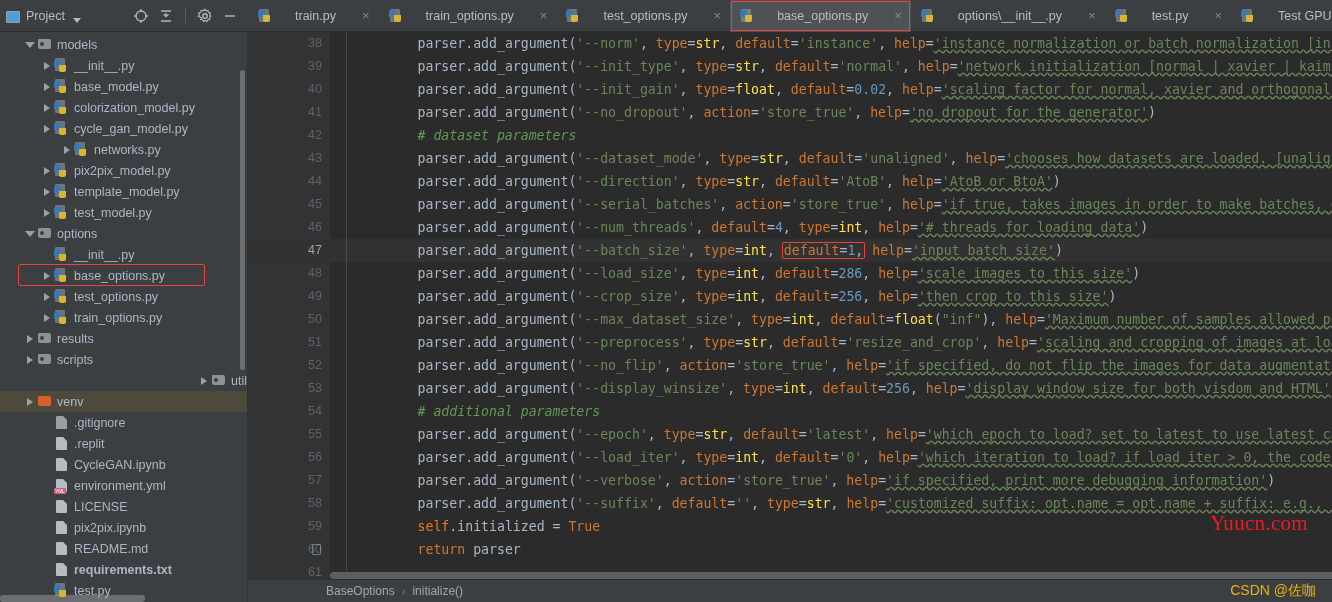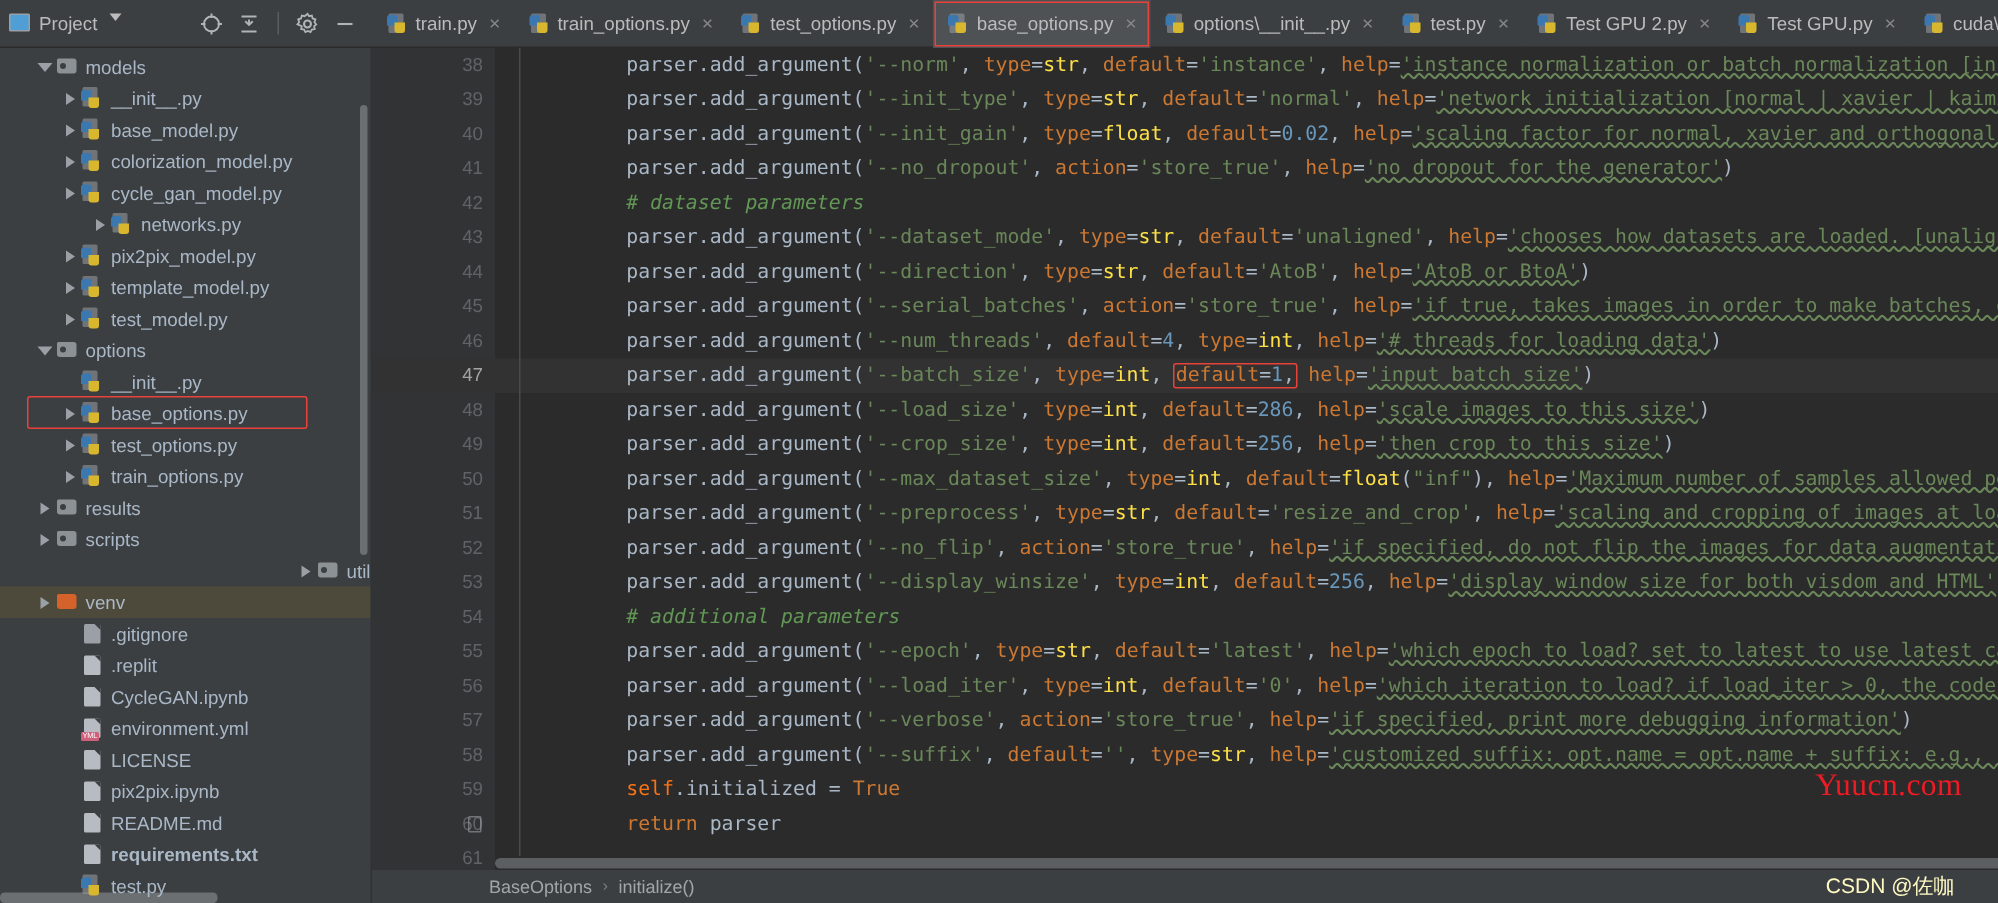--- a/index.html
+++ b/index.html
@@ -15,41 +15,41 @@
   .toprow { display: flex; height: 32px; flex: 0 0 32px; background: #3c3f41; }
 
   
   .proj-header {
     width: 248px; flex: 0 0 248px; height: 32px;
     background: #3c3f41;
     display: flex; align-items: center;
     padding: 0 6px;
     border-bottom: 1px solid #2b2b2b;
   }
-  .proj-title { display: flex; align-items: flex-start; gap: 6px; cursor: default; }
+  .proj-title { display: flex; align-items: flex-end; gap: 6px; cursor: default; }
   .proj-icon {
     width: 14px; height: 12px; border: 1px solid #9aa0a6; background: #4f9ed6;
     display: inline-block; border-radius: 1px;
   }
   .proj-label { color: #bbbbbb; font-size: 12.5px; }
   .caret-down {
     width: 0; height: 0; border-left: 4.5px solid transparent; border-right: 4.5px solid transparent;
     border-top: 5px solid #bbb; margin-left: 2px;
   }
   .proj-tools { margin-left: auto; display: flex; align-items: center; gap: 9px; padding-right: 4px; }
   .tool-ico { width: 16px; height: 16px; display: block; }
   .tool-sep { width: 1px; height: 15px; background: #5a5d5f; margin: 0 2px; }
 
   
   .tabs {
     flex: 1 1 auto; height: 32px; display: flex; align-items: stretch;
     background: #3c3f41; overflow: hidden; position: relative;
   }
   .tab {
-    display: flex; align-items: center; gap: 6px;
+    display: flex; align-items: center; gap: 24px;
     padding: 0 9px 0 10px; height: 32px;
     color: #bbbbbb; font-size: 12.5px; white-space: nowrap;
     border-bottom: 1px solid #2b2b2b;
     position: relative;
   }
   .tab.active { background: #4e5254; border-bottom: 1px solid #4e5254; }
   .tab.selected-outline { outline: 1.5px solid #e8433a; outline-offset: -2px; }
   .tab .pyicon { width: 13px; height: 14px; flex: 0 0 13px; position: relative; }
   .tab .closex { color: #888; font-size: 13px; line-height: 1; margin-left: 2px; }
 
@@ -181,22 +181,22 @@
     padding-left: 78px; gap: 7px; color: #a1a6ab; font-size: 12px;
   }
   .breadcrumb .sep { color: #7a7f84; font-size: 11px; }
 
   .watermark {
     position: absolute; right: 24px; bottom: 44px;
     color: #ee1b24; font-family: "Liberation Serif", serif; font-size: 21px;
     letter-spacing: .3px;
   }
   .watermark2 {
-    position: absolute; right: 29px; bottom: 2px;
-    color: #fef9c3; font-size: 14px;
+    position: absolute; right: 16px; bottom: 2px;
+    color: #eab308; font-size: 14px;
   }
 </style>
 </head>
 <body>
 
 <div class="app">
 
   <div class="toprow">
 
     <div class="proj-header">

